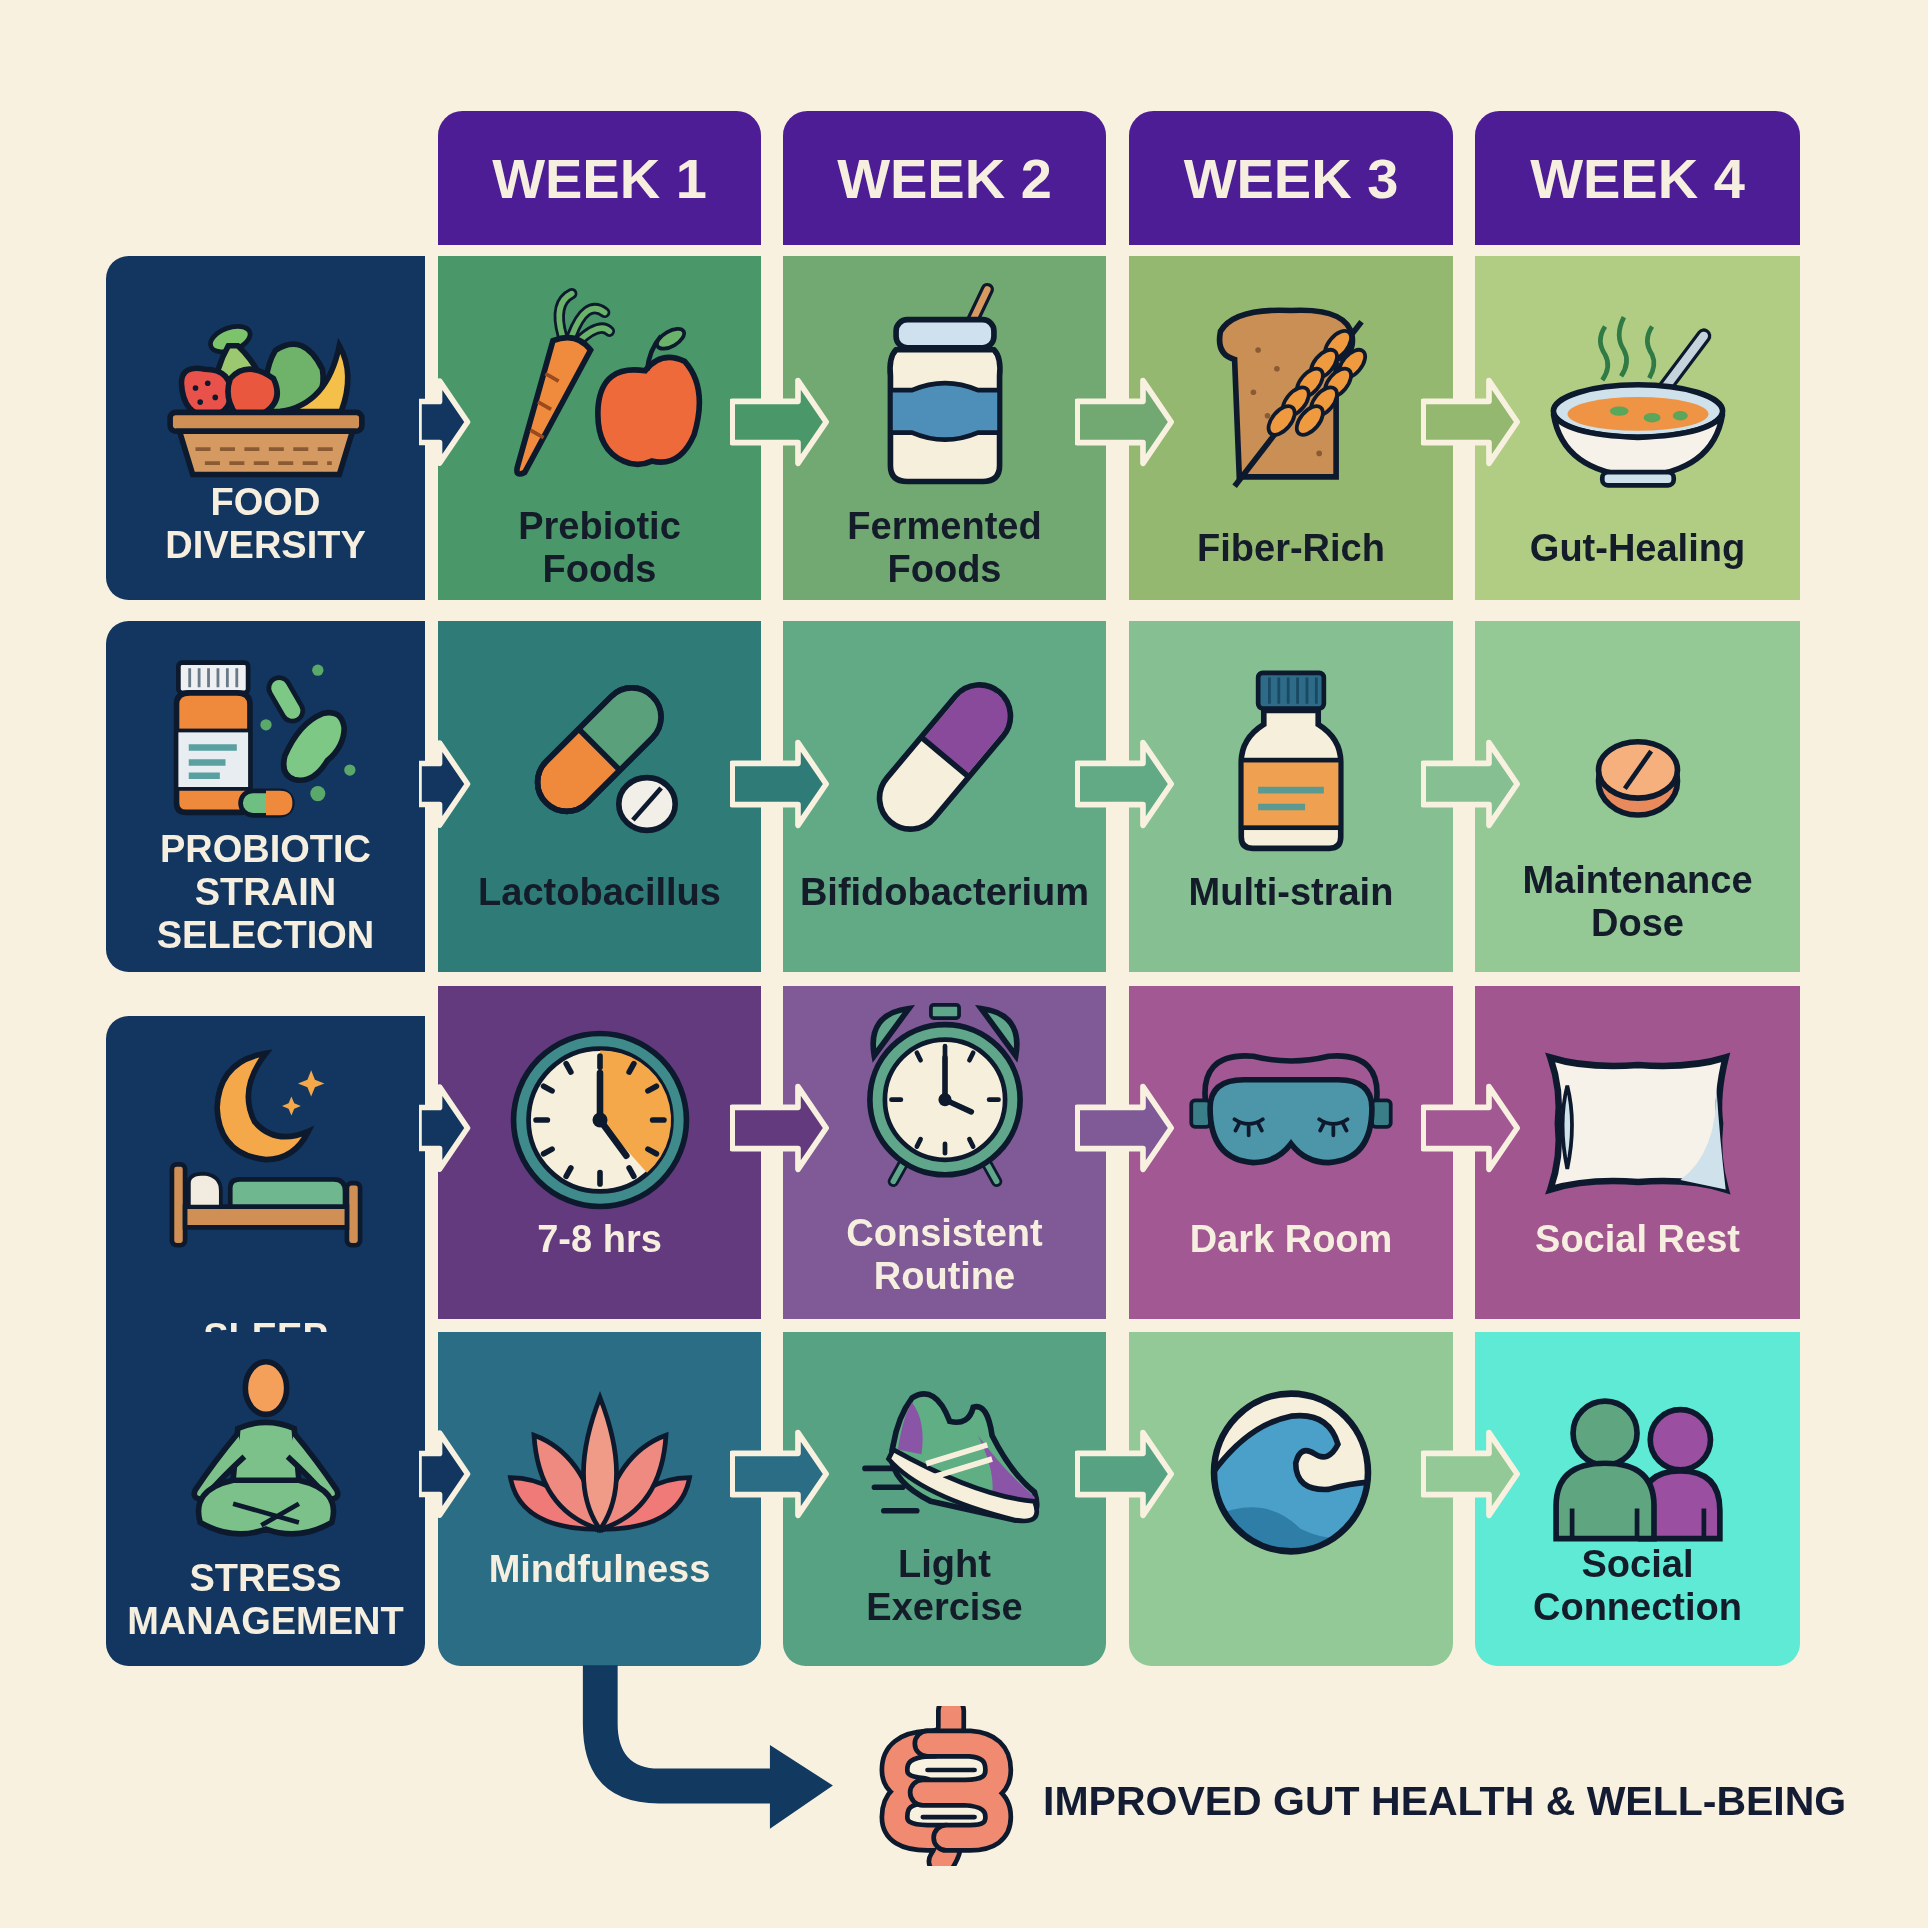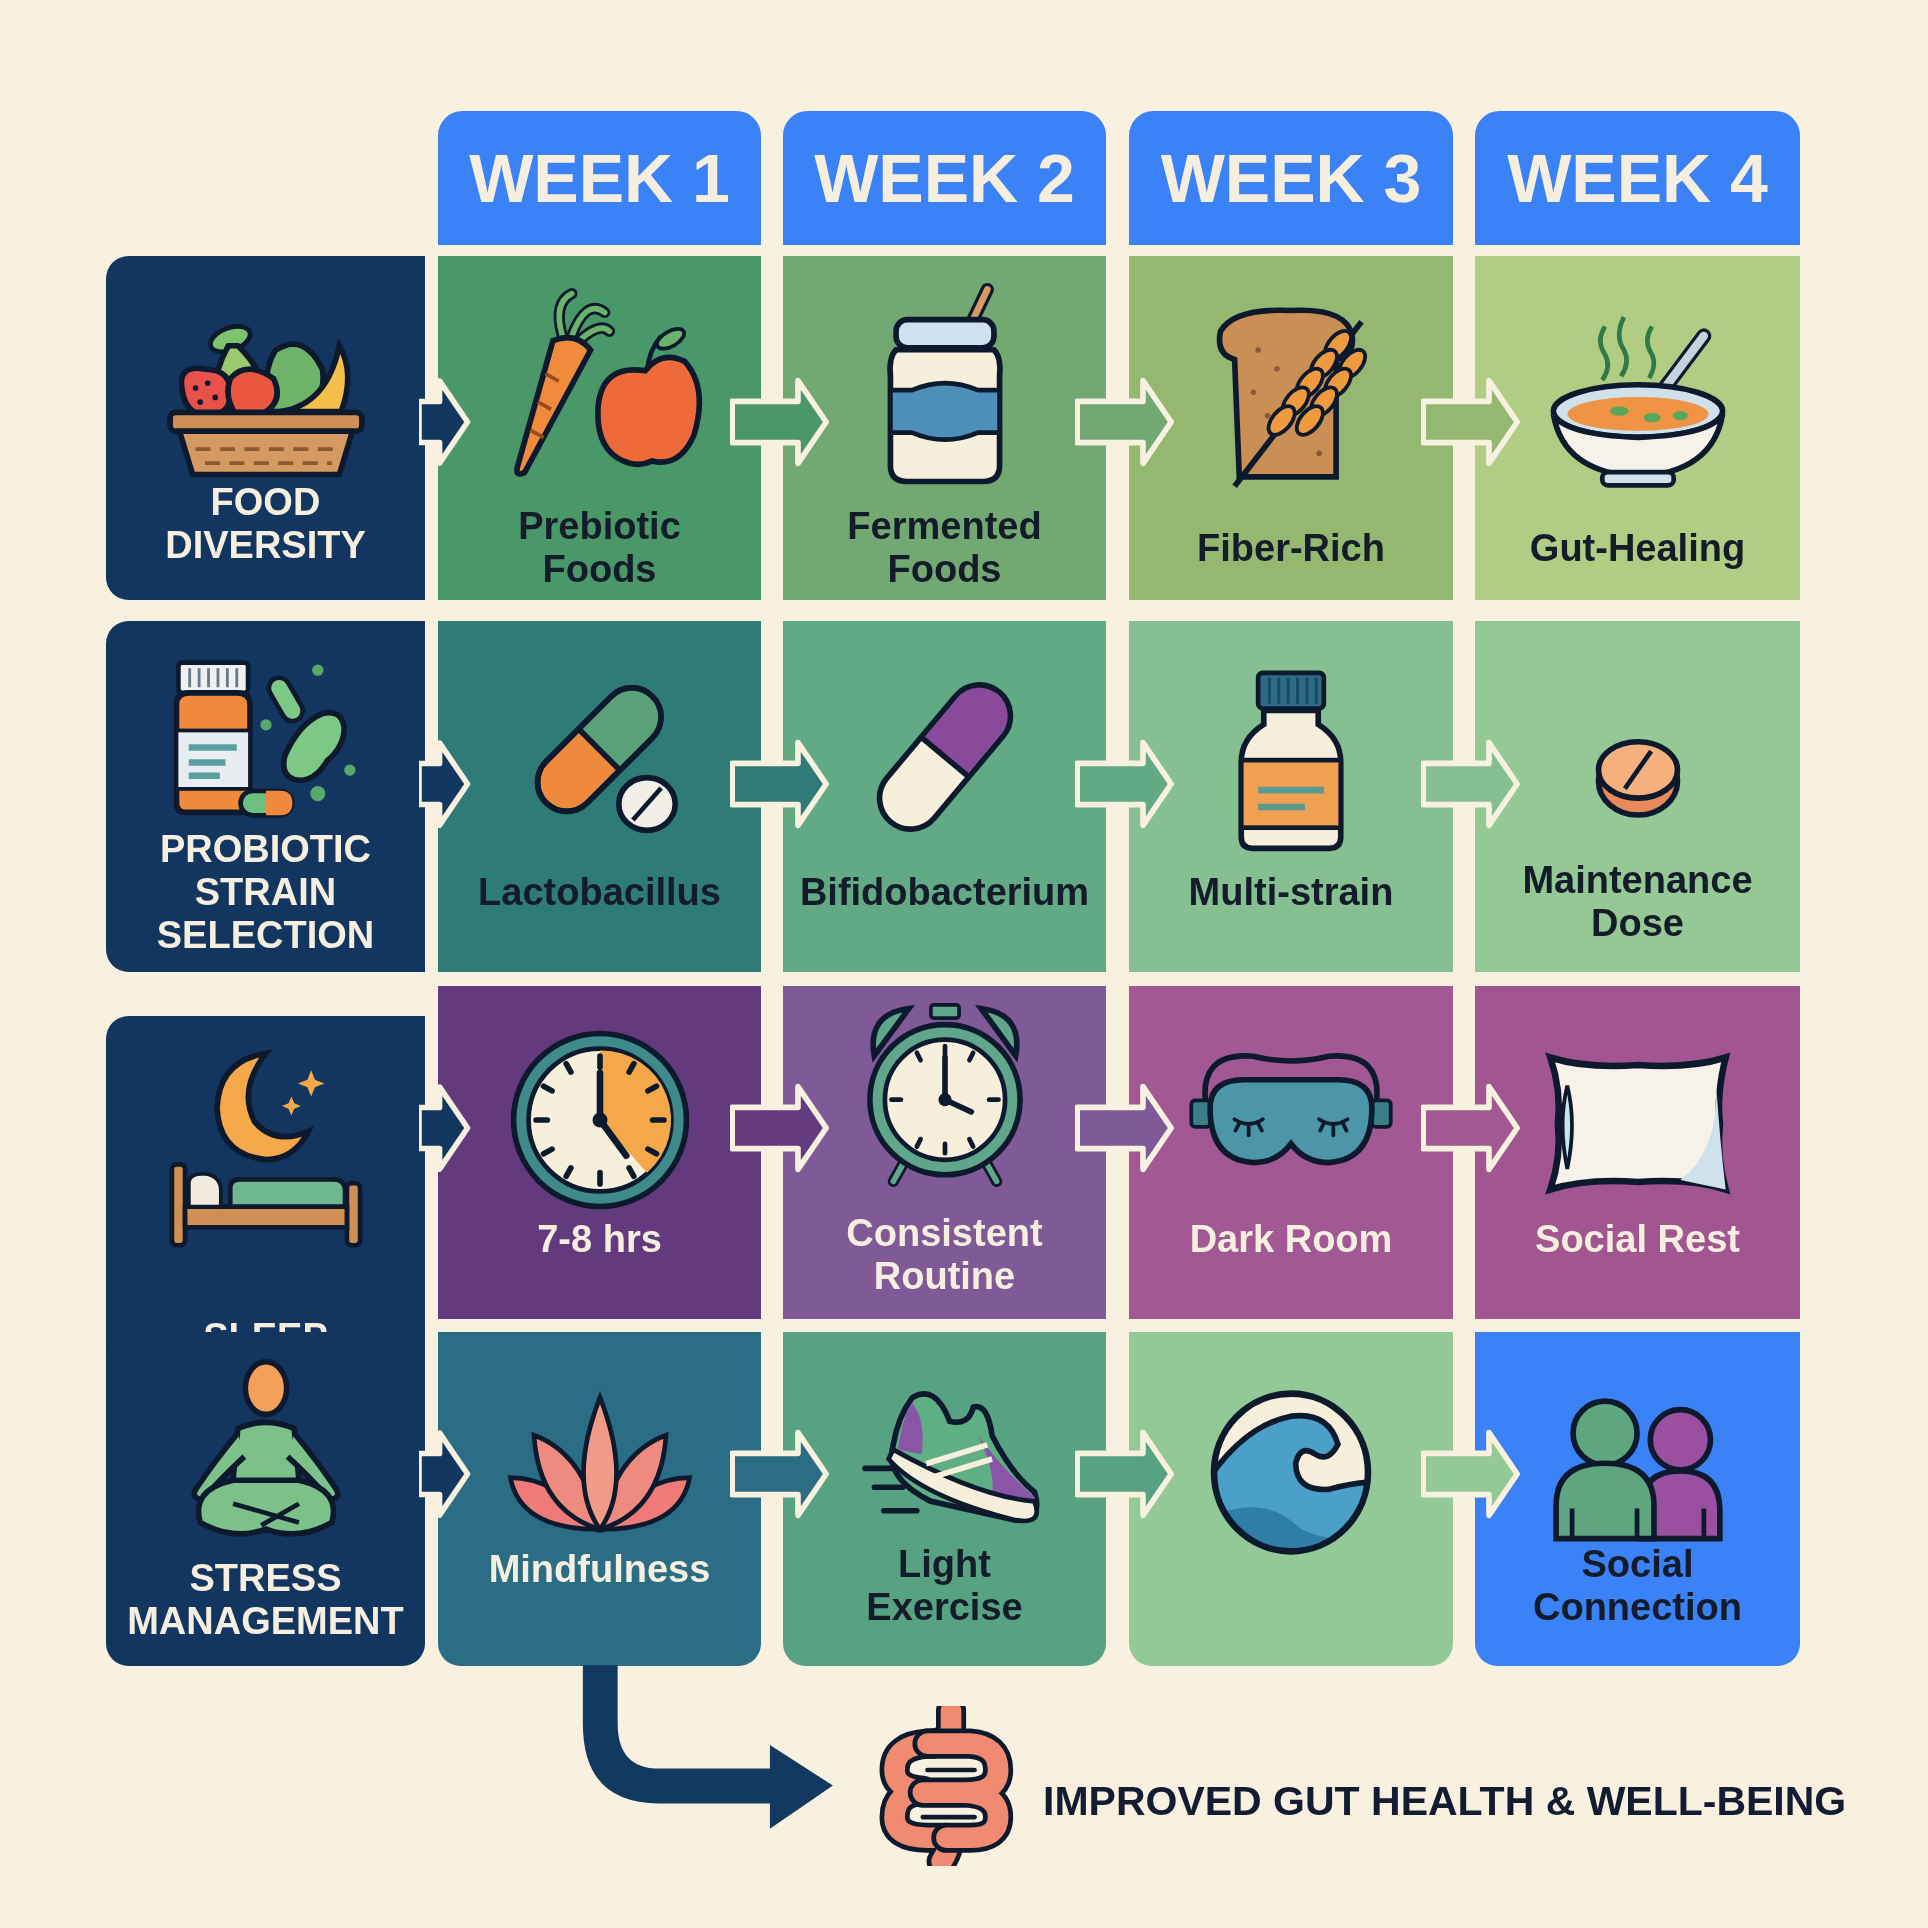--- a/index.html
+++ b/index.html
@@ -1,18 +1,18 @@
 <!DOCTYPE html>
 <html style="font-size:15px"><head>
 <meta charset="utf-8">
 <style>
   html, body { margin:0; padding:0; }
   body { width:1928px; height:1928px; background:#f8f1e0; position:relative; overflow:hidden; font-family:"Liberation Sans", "DejaVu Sans", sans-serif; }
   .abs { position:absolute; }
-  .header { background:#3b82f6; border-radius:24.5px 24.5px 0 0; color:#f6efdf; font-weight:bold; font-size:68px; display:flex; align-items:center; justify-content:center; letter-spacing:0px; }
+  .header { background:#4c1d95; border-radius:24.5px 24.5px 0 0; color:#f6efdf; font-weight:bold; font-size:56px; display:flex; align-items:center; justify-content:center; letter-spacing:0px; }
   .rowlabel { background:#12365f; color:#f6efdf; display:flex; flex-direction:column; align-items:center; justify-content:flex-end; padding-bottom:24.5px; box-sizing:border-box; text-align:center; font-weight:bold; font-size:38px; line-height:43px; }
   .cell { display:flex; flex-direction:column; align-items:center; justify-content:flex-end; box-sizing:border-box; text-align:center; font-weight:bold; font-size:38px; line-height:43px; }
   .cell .lbl, .rowlabel .lbl { display:flex; flex-direction:column; align-items:center; justify-content:center; height:104px; }
   .icon { position:absolute; left:50%; transform:translateX(-50%); }
   .arrow { position:absolute; z-index:5; }
   .outcome-text { font-weight:bold; font-size:41px; color:#141c33; letter-spacing:0px; white-space:nowrap; }
 </style>
 </head>
 <body>
 
@@ -354,21 +354,21 @@
       </defs>
     <ellipse cx="90" cy="90" rx="82" ry="84" fill="#f6efdc"></ellipse>
     <g clip-path="url(#wc)">
       <path d="M0 100 Q40 40 90 30 Q130 25 140 60 Q130 80 115 70 Q100 60 95 80 Q95 110 130 108 Q160 100 180 100 L180 180 L0 180Z" fill="#4aa0c8" stroke="#0d1a2e" stroke-width="6"></path>
       <path d="M0 140 Q60 110 100 150 Q140 170 180 150 L180 180 L0 180Z" fill="#2e7ea8"></path>
     </g>
     <ellipse cx="90" cy="90" rx="82" ry="84" fill="none" stroke="#0d1a2e" stroke-width="7"></ellipse>
   </svg>
 </div>
 
-<div class="abs cell" style="left: 1475px; top: 1332px; width: 325px; height: 334px; border-radius: 0px 0px 22.6px 22.6px; padding-bottom: 28px; background: #3b82f6; color: rgb(20, 28, 42);">
+<div class="abs cell" style="left: 1475px; top: 1332px; width: 325px; height: 334px; border-radius: 0px 0px 22.6px 22.6px; padding-bottom: 28px; background: #5eead4; color: rgb(20, 28, 42);">
   <svg class="icon" style="top:56px;" width="198" height="160" viewBox="0 0 210 170">
     <circle cx="150" cy="55" r="32" fill="#9a4fa0" stroke="#0d1a2e" stroke-width="6"></circle>
     <path d="M108 160 L108 130 Q108 88 150 88 Q192 88 192 130 L192 160Z" fill="#9a4fa0" stroke="#0d1a2e" stroke-width="6"></path>
     <circle cx="70" cy="48" r="34" fill="#5fa680" stroke="#0d1a2e" stroke-width="6"></circle>
     <path d="M18 160 L18 125 Q18 80 70 80 Q122 80 122 125 L122 160Z" fill="#5fa680" stroke="#0d1a2e" stroke-width="6"></path>
     <path d="M35 128 V160 M104 128 V160 M175 128 V160" stroke="#0d1a2e" stroke-width="5"></path>
   </svg>
   <div class="lbl" style="height:104px;">
     <span style="color:#141c2a;">Social</span>
     <span style="color:#141c2a;">Connection</span>

